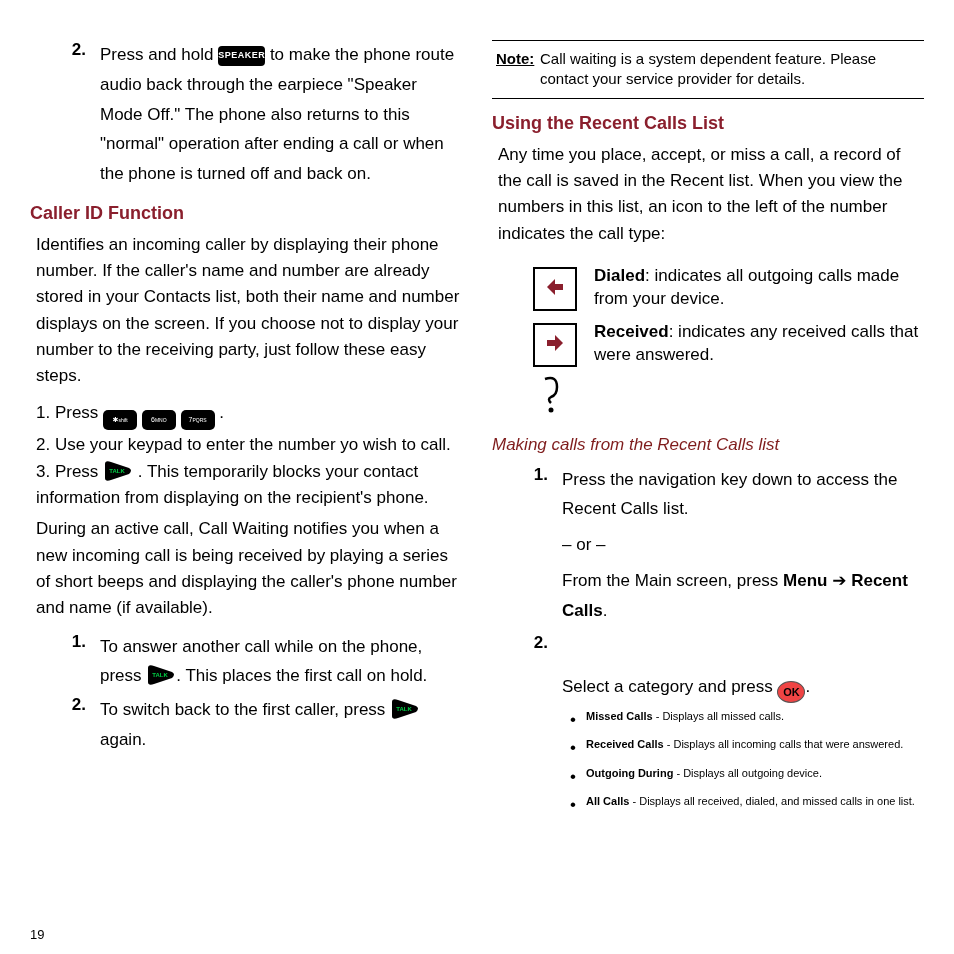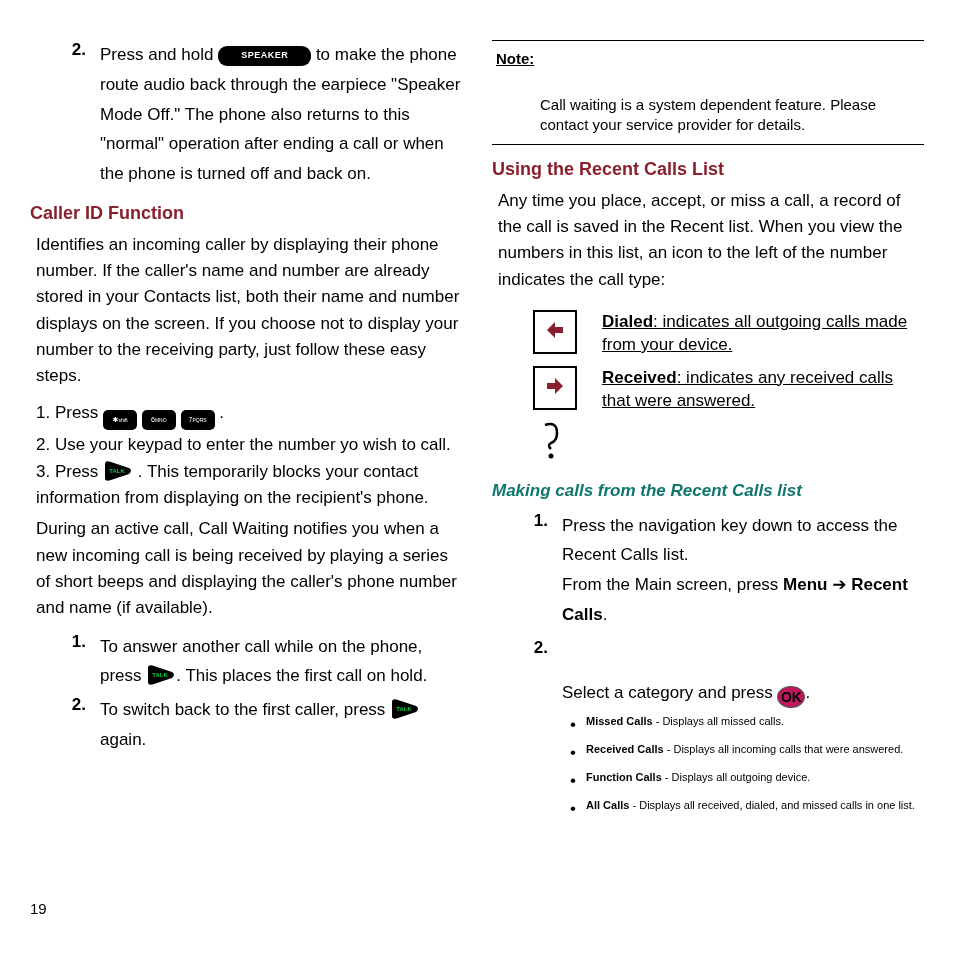--- a/index.html
+++ b/index.html
@@ -41,40 +41,40 @@
     font-size: 17px;
     line-height: 1.75;
   }
   h3.section {
     color: #8a1f2d;
     font-weight: bold;
     font-size: 18px;
     margin: 14px 0 8px 0;
   }
   h4.subsec {
-    color: #0f766e;
-    font-weight: bold;
+    color: #7f1d1d;
+    font-weight: normal;
     font-style: italic;
     font-size: 17px;
     margin: 18px 0 10px 0;
   }
   p.body {
     font-size: 17px;
     line-height: 1.55;
     margin: 6px 0 10px 0;
   }
   .indent1 { padding-left: 22px; }
   .key-speaker {
     display: inline-block;
     background: #000;
     color: #fff;
     font-size: 9px;
     font-weight: bold;
-    border-radius: 9px;
-    padding: 2px 23px;
+    border-radius: 4px;
+    padding: 2px 0;
     vertical-align: 2px;
     letter-spacing: 0.5px;
   }
   .key-black {
     display: inline-block;
     width: 34px;
     height: 20px;
     background: #000;
     border-radius: 5px;
     vertical-align: -4px;
@@ -90,53 +90,53 @@
     height: 22px;
     vertical-align: -5px;
     position: relative;
   }
   .key-talk svg { width:30px; height:22px; }
   .key-ok {
     display:inline-block;
     width:26px; height:20px;
     border:1.5px solid #555;
     border-radius:50%;
-    font-size:14px;
+    font-size:11px;
     text-align:center;
     line-height:20px;
     vertical-align:-4px;
-    background:#be185d;
+    background:#ef4444;
     font-weight:bold;
     margin-top:48px;
   }
   .note-box {
     border-top: 1.5px solid #000;
     border-bottom: 1.5px solid #000;
     padding: 8px 4px;
     font-size: 15px;
     line-height: 1.35;
     margin-bottom: 14px;
   }
   .note-box b { font-weight: bold; }
-  .icon-row { display:flex; align-items:center; gap:24px; margin-bottom:6px;text-decoration:underline; }
+  .icon-row { display:flex; align-items:flex-end; gap:16px; margin-bottom:6px; }
   .icon-cell { flex:0 0 46px; display:flex; align-items:center; justify-content:center; }
   .icon-box {
     width:40px; height:40px;
     border:2px solid #000;
     display:flex; align-items:center; justify-content:center;
   }
   .icon-text { flex:1 1 auto; font-size:17px; line-height:1.35; padding-top:4px; }
   .bullet-row { display:flex; align-items:flex-start; margin:6px 0; }
   .bullet-dot { flex:0 0 16px; font-size:17px; line-height:1.3; }
   .bullet-body { flex:1 1 auto; font-size:11px; line-height:1.3; }
   .pagenum {
     position: absolute;
     left: 30px;
-    bottom: 37px;
-    font-size: 15px;
+    bottom: 12px;
+    font-size: 13px;
   }
   .rel { position: relative; height: 100%; }
   .plain-step { font-size:17px; line-height:1.5; margin:2px 0; }
   .arrow { font-family: Arial; }
 </style>
 </head>
 <body>
 <div class="rel">
 
 <div class="page">
@@ -191,21 +191,21 @@
       </div>
     </div>
 
   </div>
 
   <div class="col">
 
     <div class="note-box">
       <div style="display:flex;">
         <div style="flex:0 0 44px;text-decoration:underline;"><b>Note:</b></div>
-        <div style="flex:1 1 auto;margin-top:46px;"> Call waiting is a system dependent feature. Please contact your service provider for details.</div>
+        <div style="flex:1 1 auto;"> Call waiting is a system dependent feature. Please contact your service provider for details.</div>
       </div>
     </div>
 
     <h3 class="section" style="margin-top:6px">Using the Recent Calls List</h3>
     <p class="body" style="padding-left:6px">Any time you place, accept, or miss a call, a record of the call is saved in the Recent list. When you view the numbers in this list, an icon to the left of the number indicates the call type:</p>
 
     <div style="padding-left:40px; margin-top:14px;">
       <div class="icon-row">
         <div class="icon-cell">
               <div class="icon-box">
@@ -235,20 +235,21 @@
         </div>
       </div>
     </div>
 
     <h4 class="subsec">Making calls from the Recent Calls list</h4>
 
     <div class="ol-item indent1">
       <div class="ol-num">1.</div>
       <div class="ol-body">
         <div>Press the navigation key down to access the Recent Calls list.</div>
+        <div style="margin:6px 0">– or –</div>
         <div>
           <span>From the Main screen, press </span><b>Menu</b><span class="arrow"> ➔ </span><b>Recent Calls</b><span>.</span>
         </div>
       </div>
     </div>
 
     <div class="ol-item indent1" style="margin-top:8px">
       <div class="ol-num">2.</div>
       <div class="ol-body">
         <span>Select a category and press </span><span class="key-ok">OK</span><span>.</span>
@@ -259,21 +260,21 @@
       <div class="bullet-row">
         <div class="bullet-dot">•</div>
         <div class="bullet-body"><b>Missed Calls</b><span> - Displays all missed calls.</span></div>
       </div>
       <div class="bullet-row">
         <div class="bullet-dot">•</div>
         <div class="bullet-body"><b>Received Calls</b><span> - Displays all incoming calls that were answered.</span></div>
       </div>
       <div class="bullet-row">
         <div class="bullet-dot">•</div>
-        <div class="bullet-body"><b>Function Calls</b><span> - Displays all outgoing device.</span></div>
+        <div class="bullet-body"><b>Outgoing During</b><span> - Displays all outgoing device.</span></div>
       </div>
       <div class="bullet-row">
         <div class="bullet-dot">•</div>
         <div class="bullet-body"><b>All Calls</b><span> - Displays all received, dialed, and missed calls in one list.</span></div>
       </div>
     </div>
 
   </div>
 </div>
 

